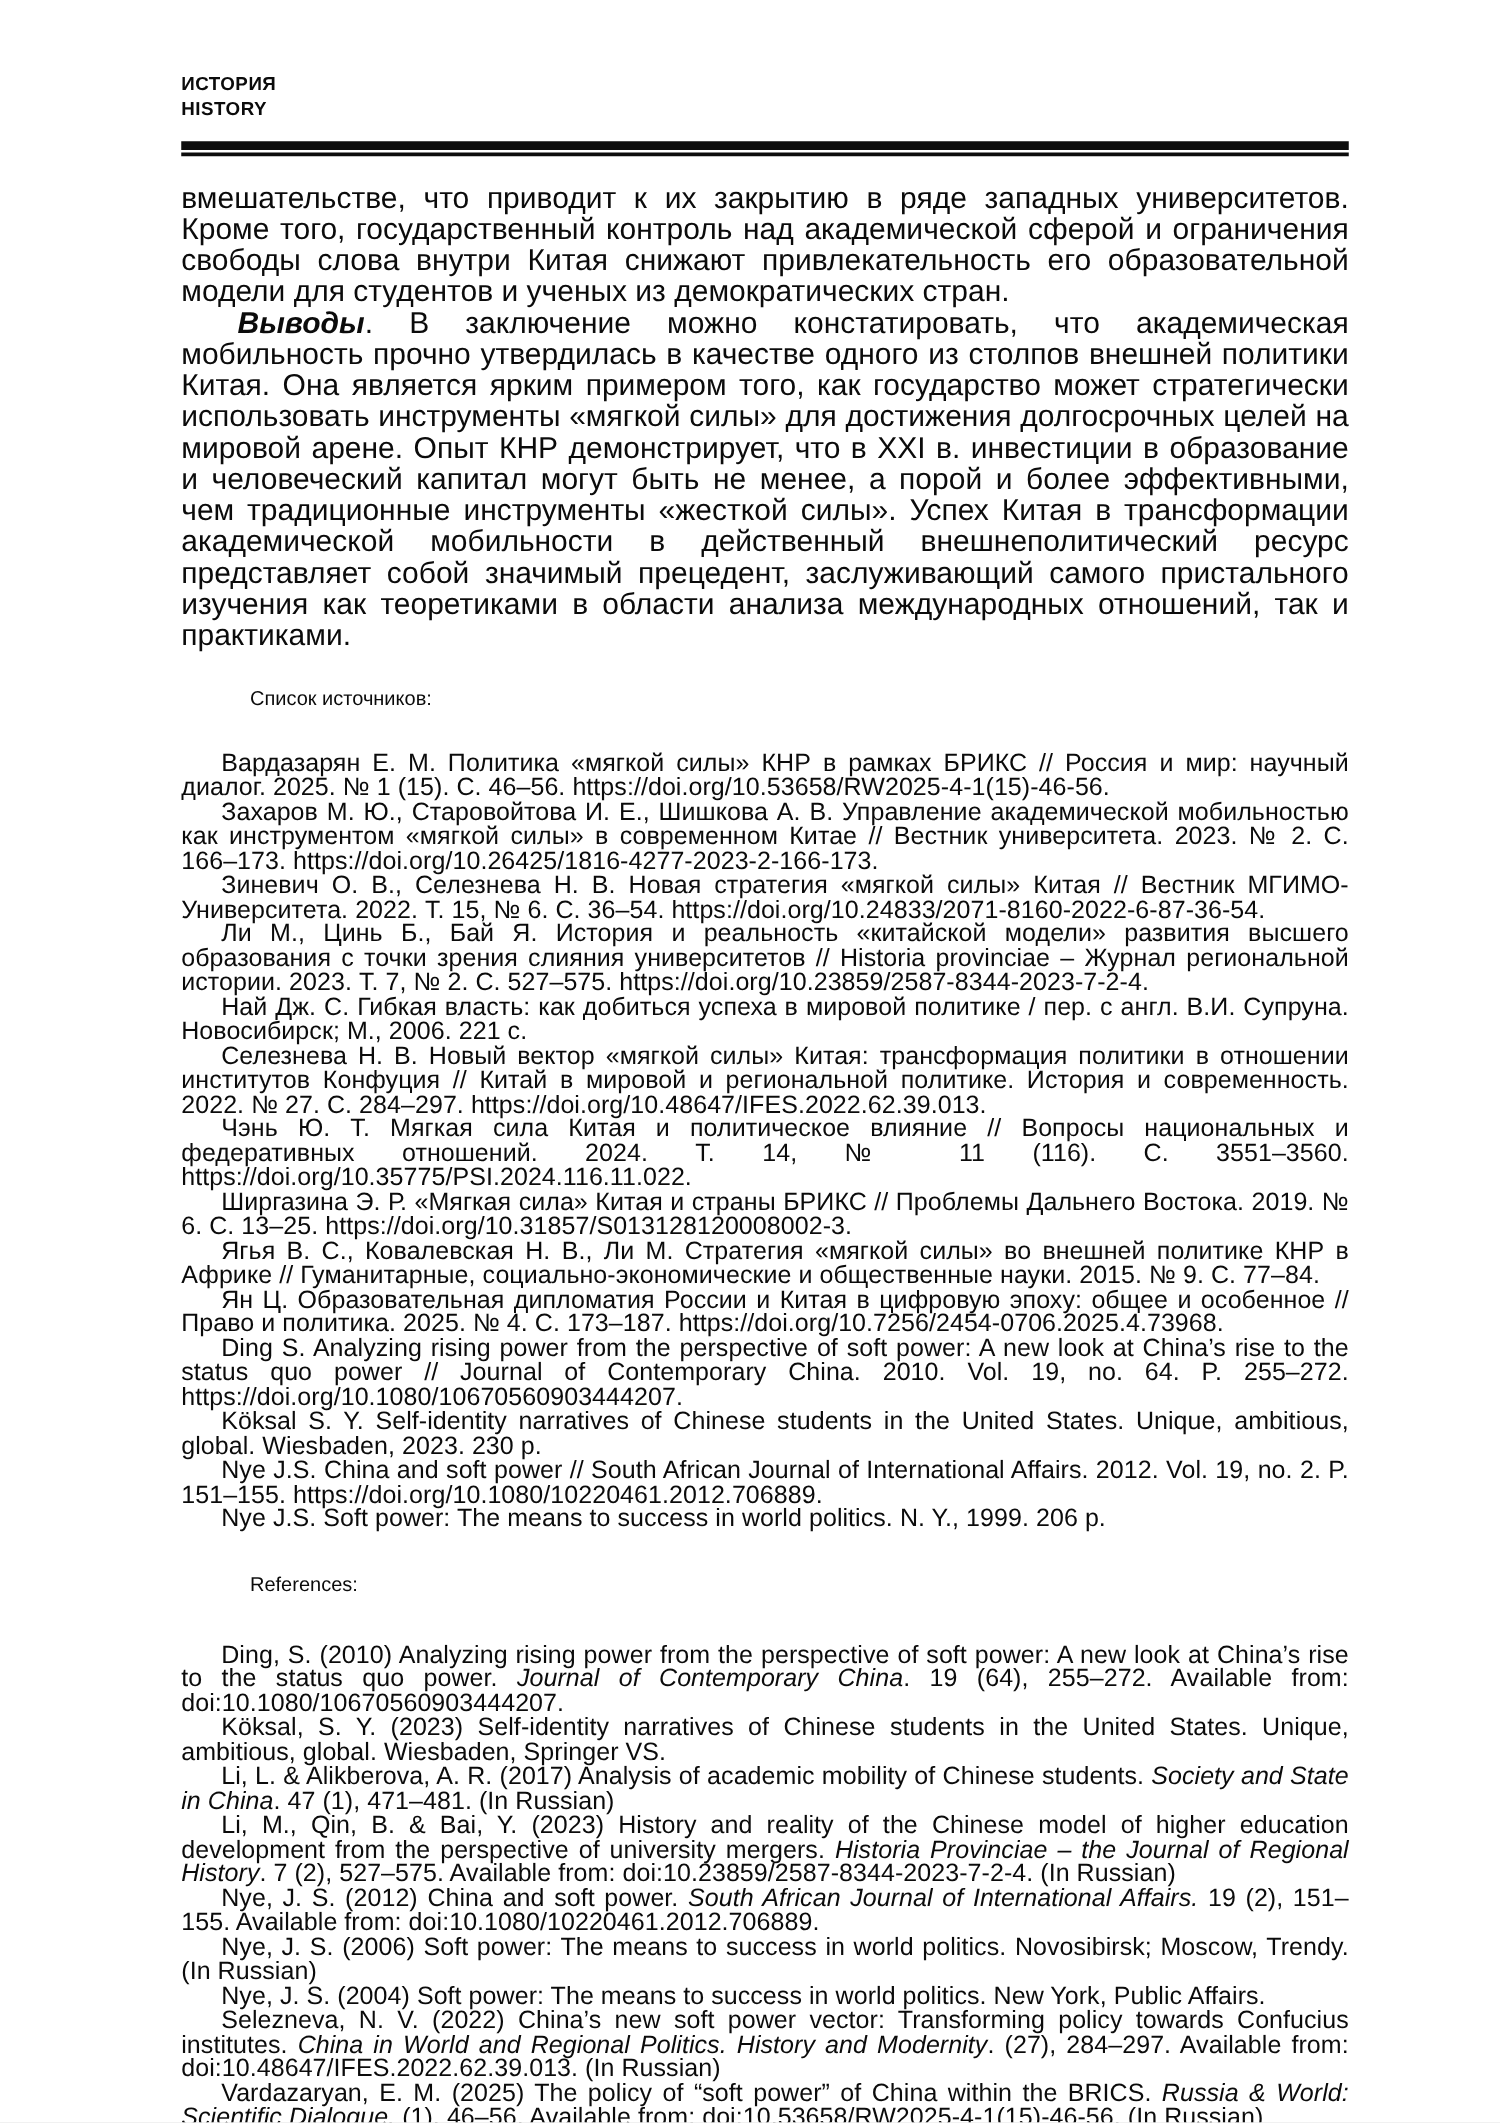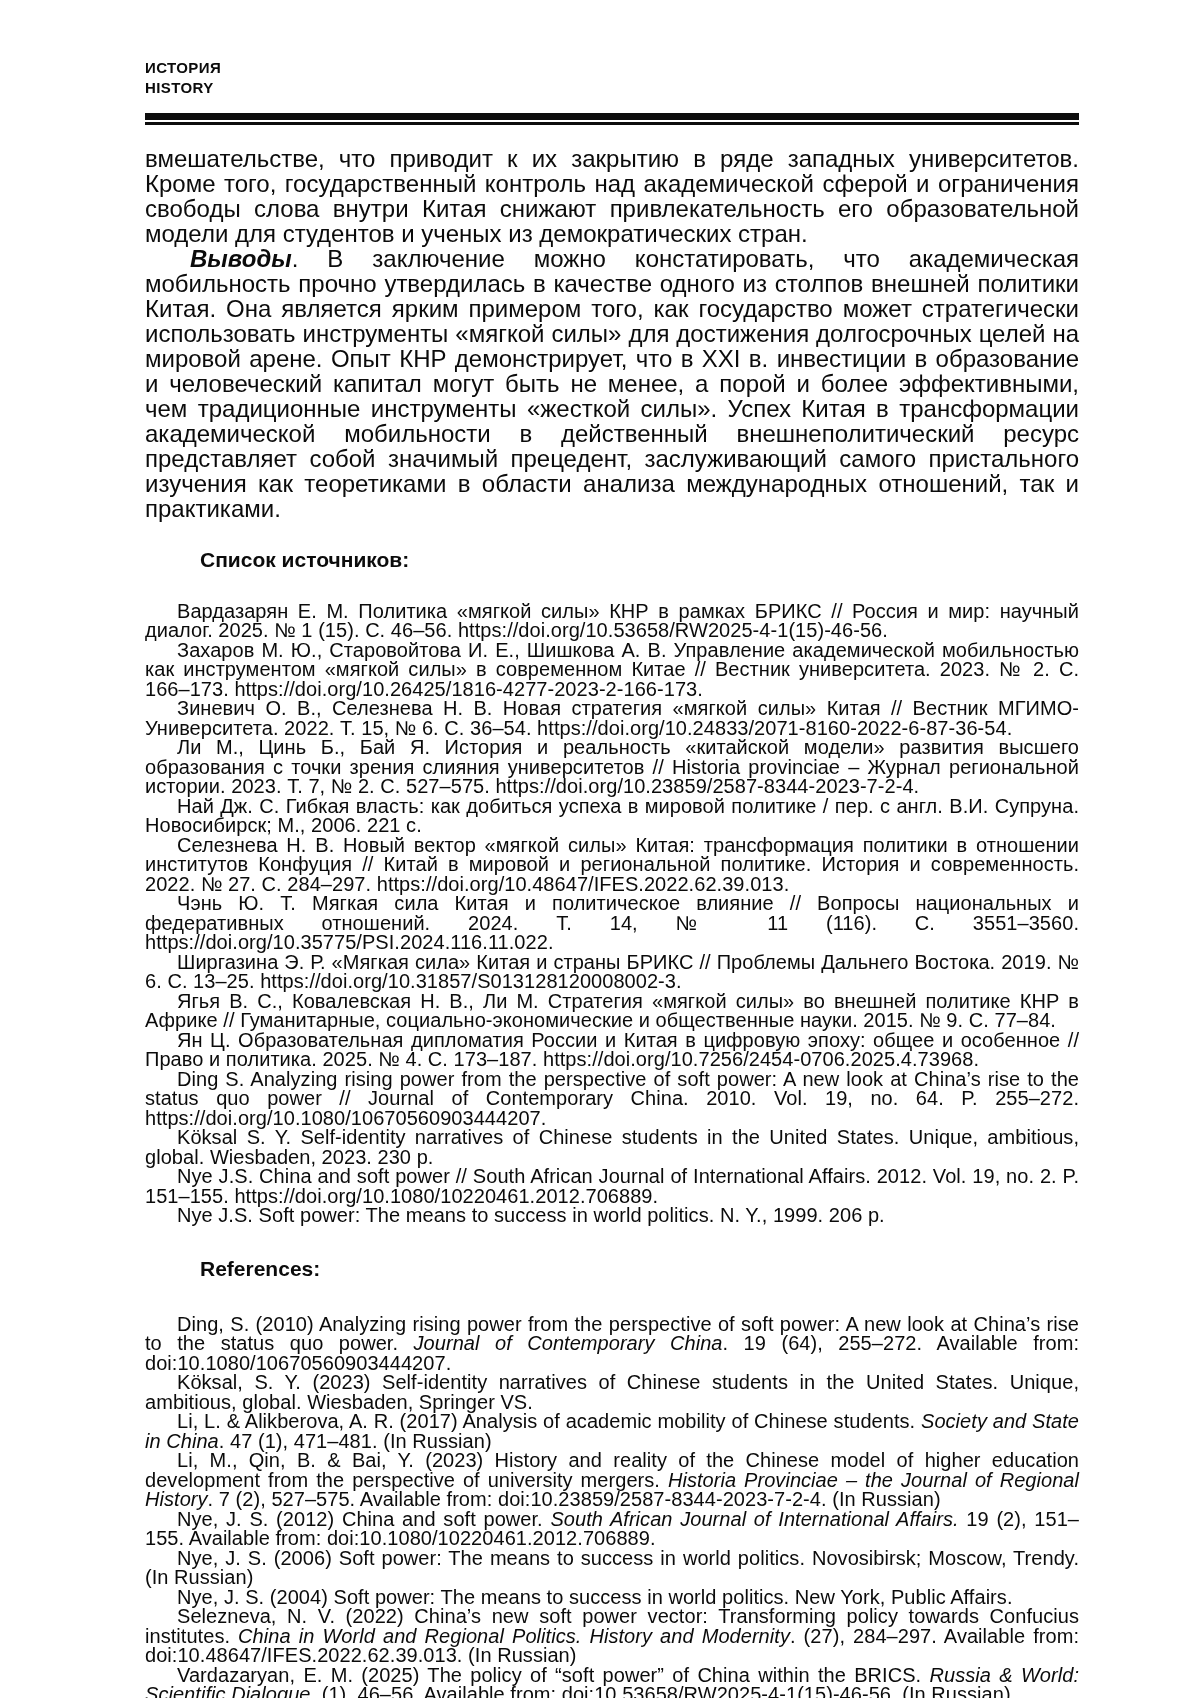--- a/index.html
+++ b/index.html
@@ -27,23 +27,23 @@
     margin: 0;
     font-size: 24px;
     line-height: 25px;
     text-align: justify;
     text-indent: 45px;
   }
   .body-text p.noindent { text-indent: 0; }
 
   
   h2.sec {
-    font-size: 21px;
+    font-size: 16px;
     line-height: 24px;
-    font-weight: bold;
+    font-weight: normal;
     margin: 27px 0 30px 55px;
   }
   h2.sec.refs-h { margin: 31px 0 34px 55px; }
 
   
   .reflist p {
     margin: 0;
     font-size: 20px;
     line-height: 19.5px;
     text-align: justify;

